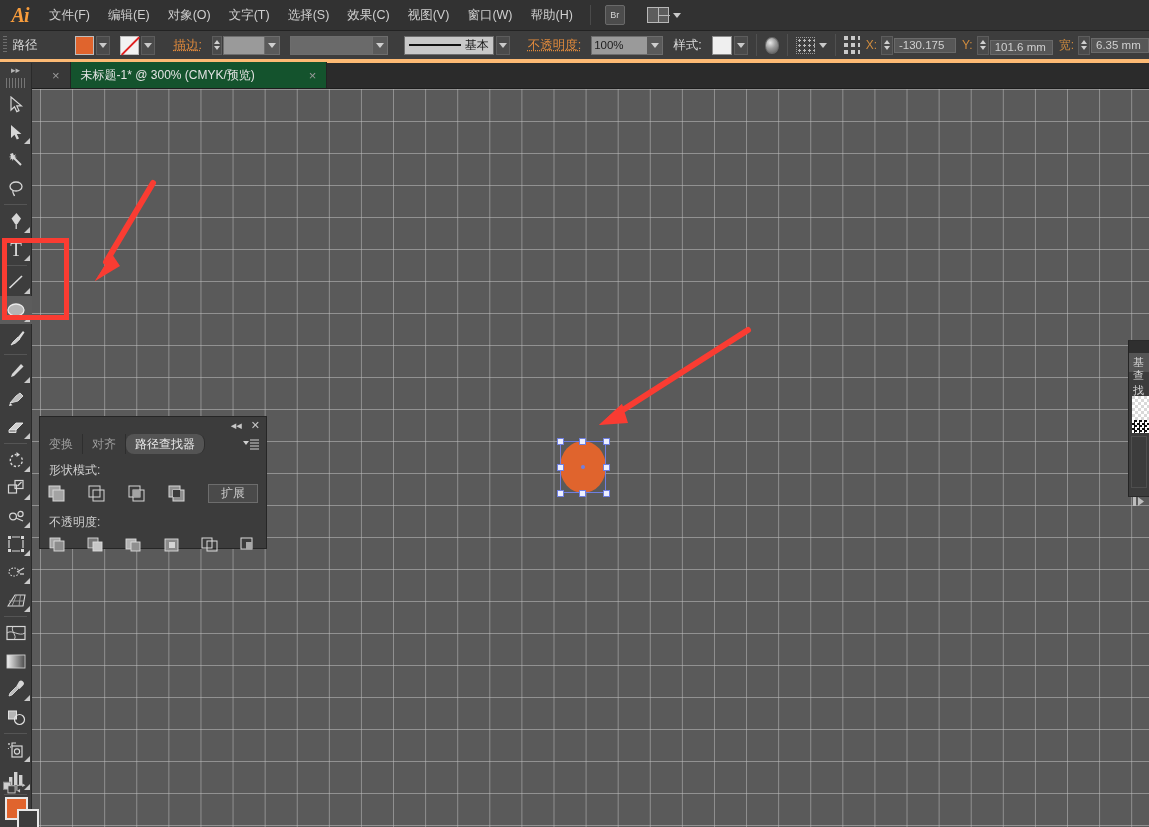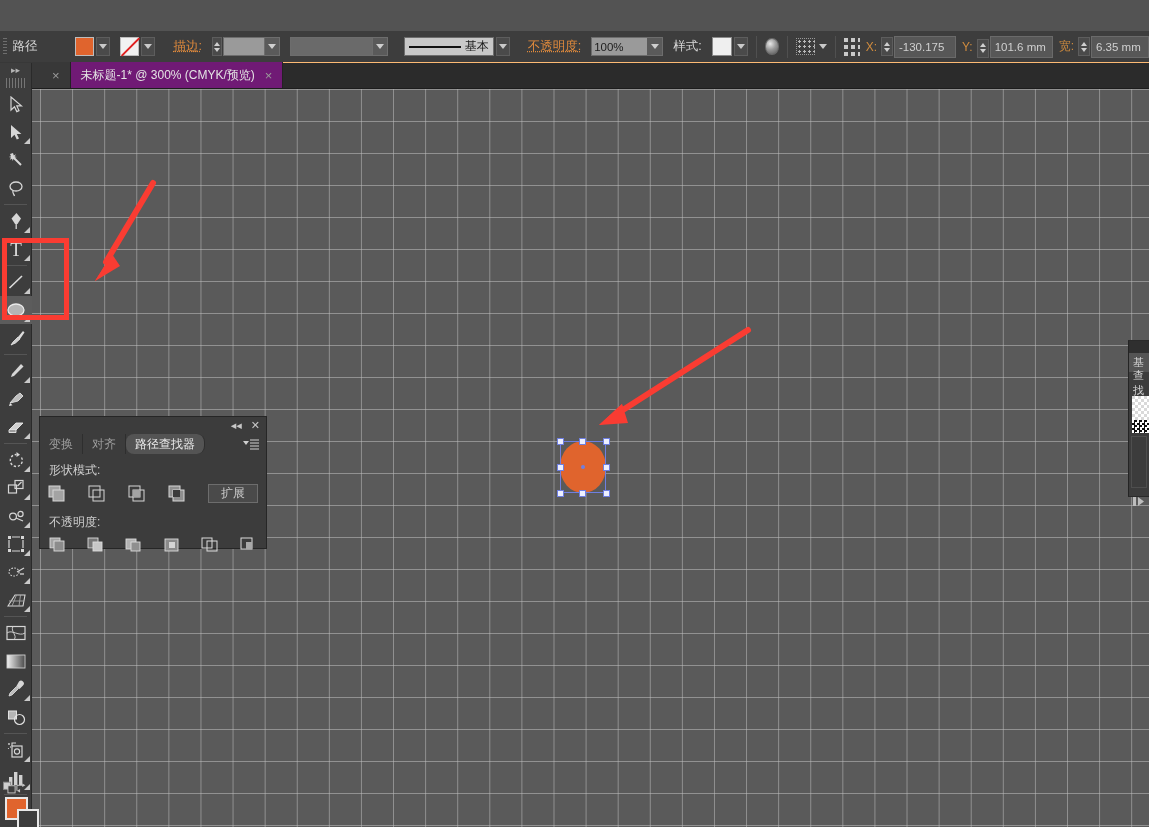--- a/index.html
+++ b/index.html
@@ -35,21 +35,21 @@
   .arrange-btn{ display:flex; align-items:center; margin-left:22px; }
   .arrange-ico{ width:22px; height:16px; border:1px solid #b9b9b9; background:#5d5d5d; position:relative;}
   .arrange-ico:before{content:"";position:absolute;left:10px;top:0;width:1px;height:100%;background:#b9b9b9;}
   .arrange-ico:after{content:"";position:absolute;left:10px;top:7px;width:12px;height:1px;background:#b9b9b9;}
   .caret{ width:0;height:0;border-left:4px solid transparent;border-right:4px solid transparent;
           border-top:5px solid #c9c9c9; margin-left:4px;}
 
   
   .controlbar{
     position:absolute; left:0; top:31px; width:1149px; height:32px;
-    background:#3d3d3d; border-bottom:1px solid #fdba74;
+    background:#3d3d3d; border-bottom:4px solid #fdba74;
     display:flex; align-items:center; font-size:12px; color:#d0d0d0;
   }
   .grip{ width:10px; height:32px; position:relative; }
   .grip:before{
     content:""; position:absolute; left:3px; top:7px; width:4px; height:18px;
     background:repeating-linear-gradient(to bottom,#6e6e6e 0 1px,transparent 1px 3px);
   }
   .ctl-label{ color:#d8d8d8; font-size:12.5px; margin:0 10px 0 4px; white-space:nowrap;}
   .ctl-label.orange{ color:#e08a3c; text-decoration:underline; text-decoration-style:dotted;}
   .swatch{
@@ -72,21 +72,21 @@
   }
   .spin{
     width:12px; height:19px; background:#4a4a4a; border:1px solid #5d5d5d;
     display:flex; flex-direction:column; justify-content:center; align-items:center;
     margin-right:1px;
   }
   .spin i{ width:0;height:0;border-left:3px solid transparent;border-right:3px solid transparent; display:block;}
   .spin i.up{ border-bottom:4px solid #cfcfcf; margin-bottom:2px;}
   .spin i.dn{ border-top:4px solid #cfcfcf;}
   .field{
-    height:22px; background:#9a9a9a; border:1px solid #6d6d6d; color:#1d1d1d;
+    height:15px; background:#9a9a9a; border:1px solid #6d6d6d; color:#1d1d1d;
     font-size:11.5px; display:flex; align-items:center; padding:0 4px;
   }
   .field.dark{ background:#575757; color:#d0d0d0; border:1px solid #6a6a6a;}
   .combo{
     height:19px; background:#9a9a9a; border:1px solid #6d6d6d;
     display:flex; align-items:center; justify-content:flex-end;
   }
   .combo .btn{
     width:15px; height:17px; background:#5a5a5a; display:flex; align-items:center;
     justify-content:center; border-left:1px solid #6d6d6d;
@@ -138,21 +138,21 @@
   .tabbar{
     position:absolute; left:0; top:63px; width:1149px; height:26px;
     background:#2b2b2b; border-bottom:1px solid #1d1d1d; display:flex; align-items:flex-end;
   }
   .tabbar .lead{ width:32px; height:26px; background:#383838; }
   .tab{
     height:26px; display:flex; align-items:center; padding:0 10px;
     font-size:12px; color:#9c9c9c; background:#383838;
     border-right:1px solid #232323; white-space:nowrap;
   }
-  .tab.active{ background:#701a75; color:#e4e4e4; }
+  .tab.active{ background:#14532d; color:#e4e4e4;gap:44px; }
   .tab .x{ margin-left:10px; font-size:13px; color:#9a9a9a; }
 
   
   .canvas{
     position:absolute; left:32px; top:89px; width:1117px; height:738px;
     background:#5a5a5a;
     background-image:
       linear-gradient(to right, rgba(190,190,190,.55) 1px, transparent 1px),
       linear-gradient(to bottom, rgba(190,190,190,.55) 1px, transparent 1px);
     background-size:32.1px 32px;
@@ -258,20 +258,38 @@
     position:absolute; left:2px; top:238px; width:67px; height:82px;
     border:5px solid #fa3c32;
   }
   svg.ann{ position:absolute; left:0; top:0; width:1149px; height:827px; pointer-events:none; }
 </style>
 </head>
 <body>
 
 <div id="app">
 
+  <div class="menubar">
+    <div class="ai-logo">Ai</div>
+    <div class="menu-item">文件(F)</div>
+    <div class="menu-item">编辑(E)</div>
+    <div class="menu-item">对象(O)</div>
+    <div class="menu-item">文字(T)</div>
+    <div class="menu-item">选择(S)</div>
+    <div class="menu-item">效果(C)</div>
+    <div class="menu-item">视图(V)</div>
+    <div class="menu-item">窗口(W)</div>
+    <div class="menu-item">帮助(H)</div>
+    <div class="menu-sep"></div>
+    <div class="br-btn">Br</div>
+    <div class="arrange-btn">
+      <div class="arrange-ico"></div>
+      <div class="caret"></div>
+    </div>
+  </div>
 
   <div class="controlbar">
     <div class="grip"></div>
     <div class="ctl-label">路径</div>
 
     <div style="display:flex;align-items:center;margin-left:28px;">
       <div class="swatch"></div>
       <div class="mini-drop">
           <i></i>
         </div>

